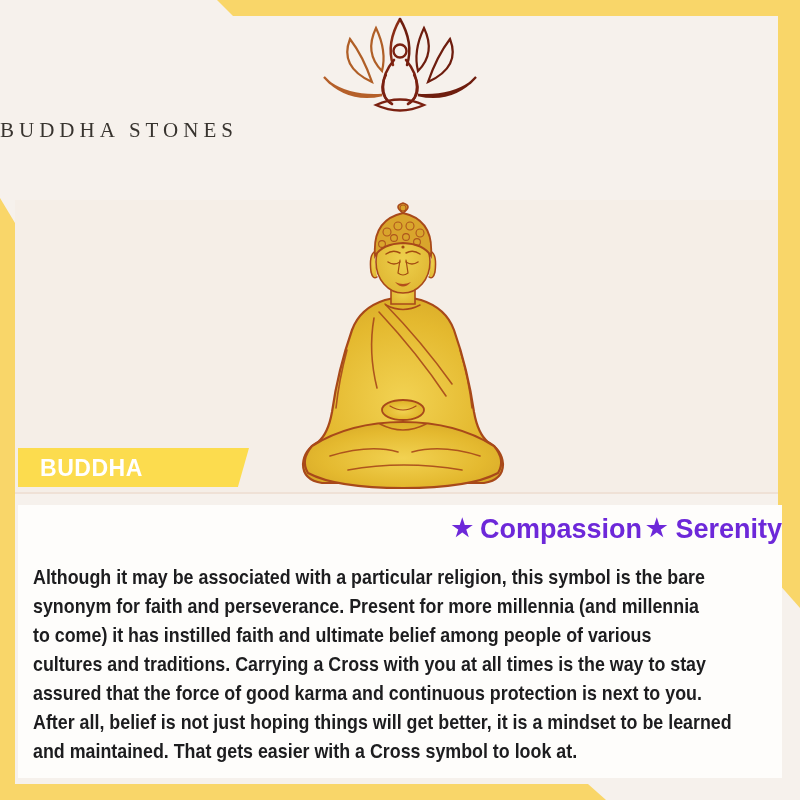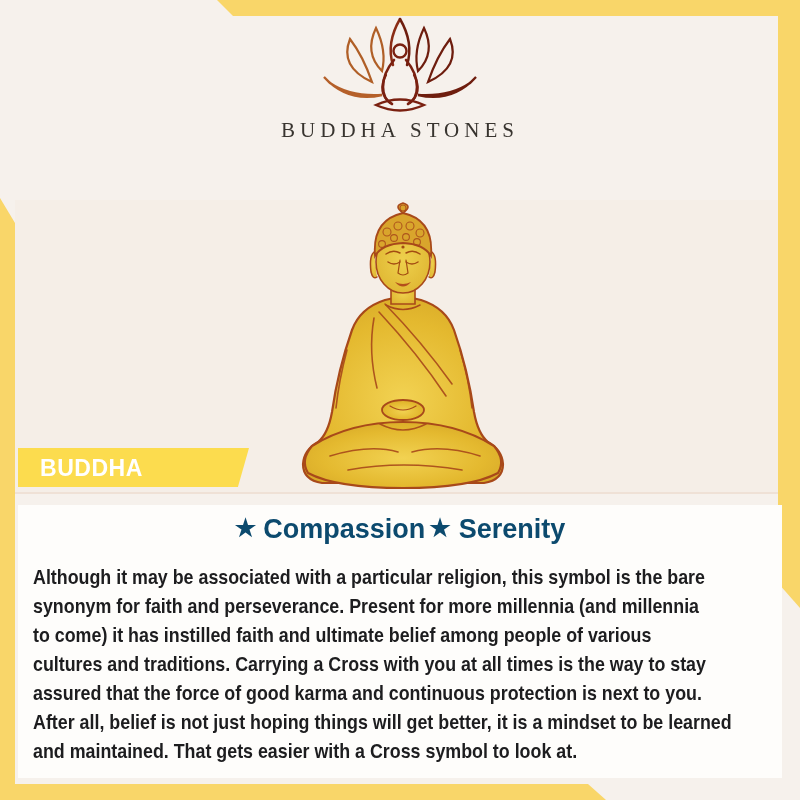--- a/index.html
+++ b/index.html
@@ -5,36 +5,36 @@
   html,body{margin:0;padding:0;}
   body{width:800px;height:800px;overflow:hidden;font-family:"Liberation Sans",sans-serif;}
   .canvas{position:absolute;top:0;left:0;width:800px;height:800px;background:#f6f1ec;overflow:hidden;}
 
   .statue-section{position:absolute;left:15px;top:200px;width:785px;height:292px;
     background:#f5eee7;border-bottom:2px solid #efe1d6;}
 
   .frame-svg{position:absolute;left:0;top:0;width:800px;height:800px;pointer-events:none;}
 
   .logo-wrap{position:absolute;left:320px;top:14px;width:160px;height:102px;}
-  .brand-name{position:absolute;left:0;top:118px;width:800px;text-align:center;
+  .brand-name{position:absolute;left:0;top:118px;width:800px;text-align:left;
     font-family:"Liberation Serif",serif;font-size:21px;letter-spacing:5px;color:#38342f;}
 
   .title-box{position:absolute;left:163px;top:142px;width:474px;height:57px;background:#fdfbf7;}
   .title-text{width:100%;height:57px;line-height:57px;text-align:center;font-weight:bold;
     font-size:39px;color:#fad94f;transform:scaleX(.92);transform-origin:center;}
 
   .statue-wrap{position:absolute;left:290px;top:200px;width:230px;height:292px;}
 
   .section-label{position:absolute;left:18px;top:448px;width:231px;height:39px;background:#fcdc4e;
     clip-path:polygon(0 0,100% 0,95.2% 100%,0 100%);}
   .section-label span{display:block;padding-left:23px;line-height:39px;color:#ffffff;
     font-size:24px;font-weight:bold;letter-spacing:.5px;transform:scaleX(.96);transform-origin:left;}
 
   .panel{position:absolute;left:18px;top:505px;width:764px;height:273px;background:#fefdfb;}
-  .traits{position:absolute;left:0;top:9px;width:100%;text-align:center;color:#0c4a6e;
+  .traits{position:absolute;left:0;top:9px;width:100%;text-align:right;color:#6d28d9;
     font-weight:bold;font-size:27px;white-space:nowrap;}
   .traits .star{font-size:24px;position:relative;top:-2px;}
   .traits .t1{margin:0 2px 0 7px;}
   .traits .star2{margin-left:2px;}
   .traits .t2{margin-left:8px;}
 
   .para{position:absolute;left:15px;top:57px;}
   .para .line{display:block;white-space:nowrap;height:29px;line-height:29px;
     font-size:20.5px;font-weight:bold;color:#1d1d1f;transform:scaleX(.87);transform-origin:left;}
 </style>

